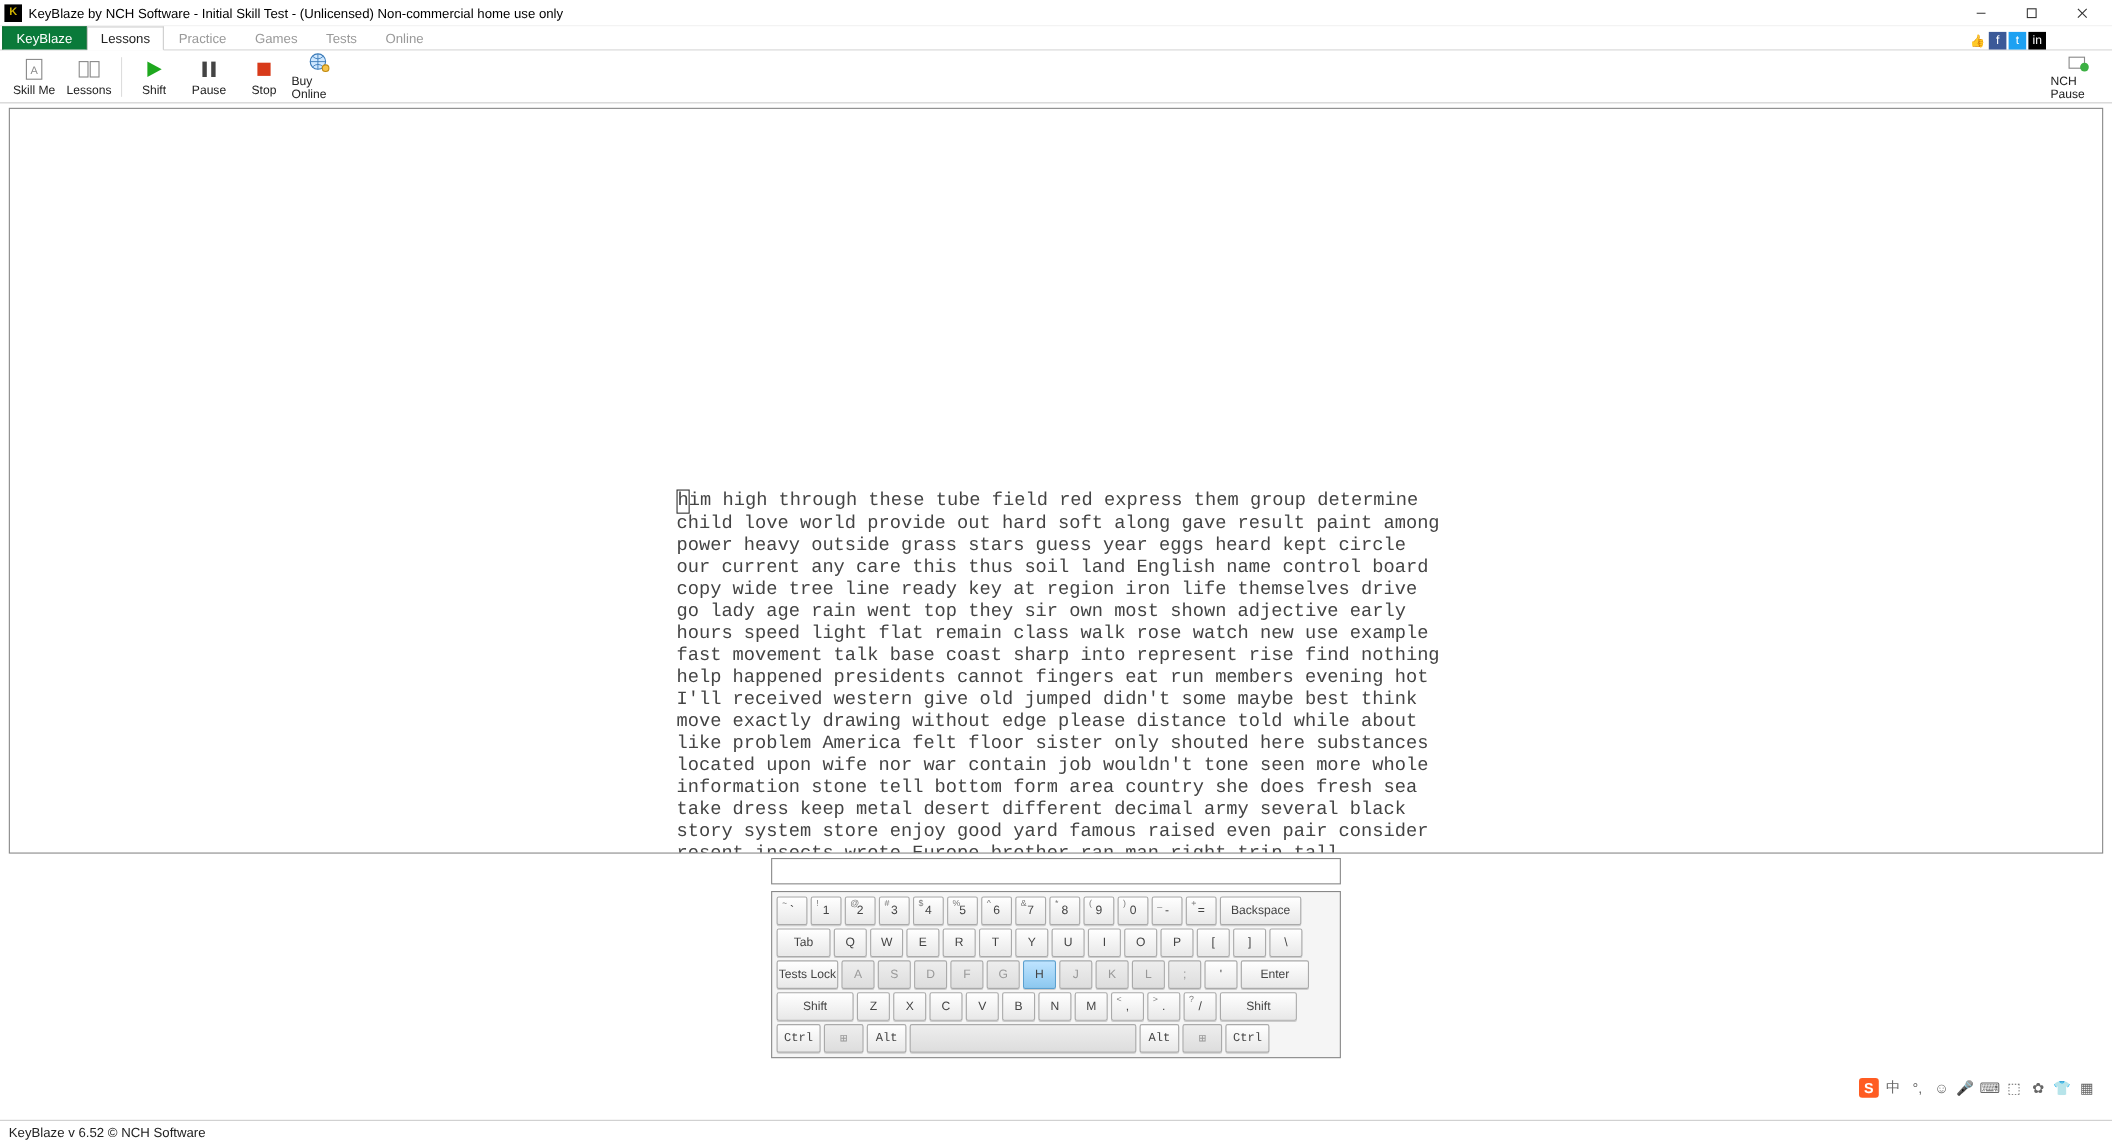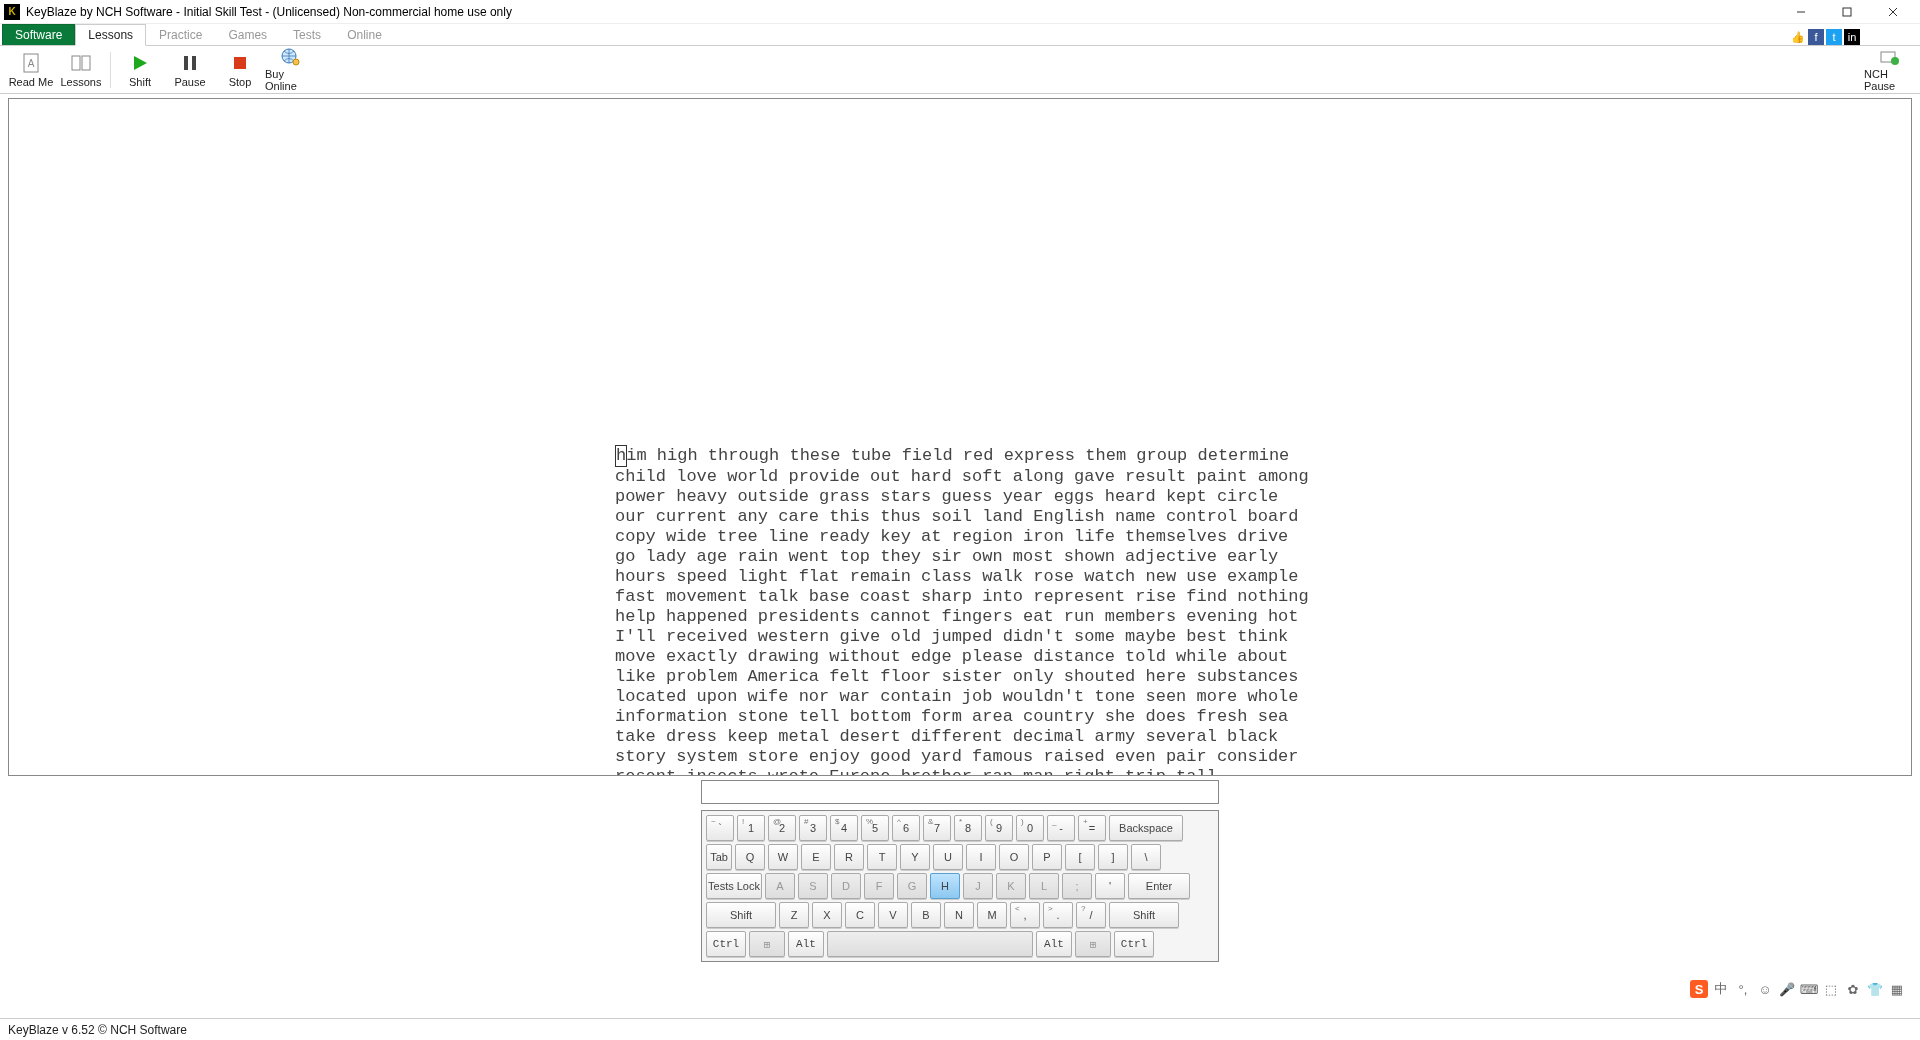--- a/index.html
+++ b/index.html
@@ -66,21 +66,21 @@
     <div class="wc">
         <svg width="10" height="10">
           <line x1="1" y1="1" x2="9" y2="9" stroke-width="1"></line>
           <line x1="9" y1="1" x2="1" y2="9" stroke-width="1"></line>
         </svg>
       </div>
   </div>
 </div>
 
 <div class="tabbar">
-  <div class="tab firsttab">Software</div>
+  <div class="tab firsttab">KeyBlaze</div>
   <div class="tab active">Lessons</div>
   <div class="tab">Practice</div>
   <div class="tab">Games</div>
   <div class="tab">Tests</div>
   <div class="tab">Online</div>
   <div class="right-icons">
     <div class="ric thumb">👍</div>
     <div class="ric fb">f</div>
     <div class="ric tw">t</div>
     <div class="ric li">in</div>
@@ -91,21 +91,21 @@
 </div>
 
 <div class="toolbar">
   <div class="tb">
     <div class="ic">
         <svg width="18" height="20">
           <rect x="2" y="1" width="14" height="18" fill="#fff" stroke="#888"></rect>
           <text x="9" y="14" text-anchor="middle" font-size="10" fill="#888">A</text>
         </svg>
       </div>
-    <div class="lbl">Read Me</div>
+    <div class="lbl">Skill Me</div>
   </div>
   <div class="tb">
     <div class="ic">
         <svg width="20" height="18">
           <rect x="1" y="2" width="8" height="14" fill="#fff" stroke="#888"></rect>
           <rect x="11" y="2" width="8" height="14" fill="#fff" stroke="#888"></rect>
         </svg>
       </div>
     <div class="lbl">Lessons</div>
   </div>
@@ -217,21 +217,21 @@
           </div>
           <div class="key" style="width: 28px;">
             <span class="top-sym">+</span>
             <span>=</span>
           </div>
           <div class="key" style="width: 74px;">
             <span>Backspace</span>
           </div>
         </div>
       <div class="krow" id="krow2">
-          <div class="key" style="width: 26px;">
+          <div class="key" style="width: 49px;">
             <span>Tab</span>
           </div>
           <div class="key" style="width: 30px;">
             <span>Q</span>
           </div>
           <div class="key" style="width: 30px;">
             <span>W</span>
           </div>
           <div class="key" style="width: 30px;">
             <span>E</span>

